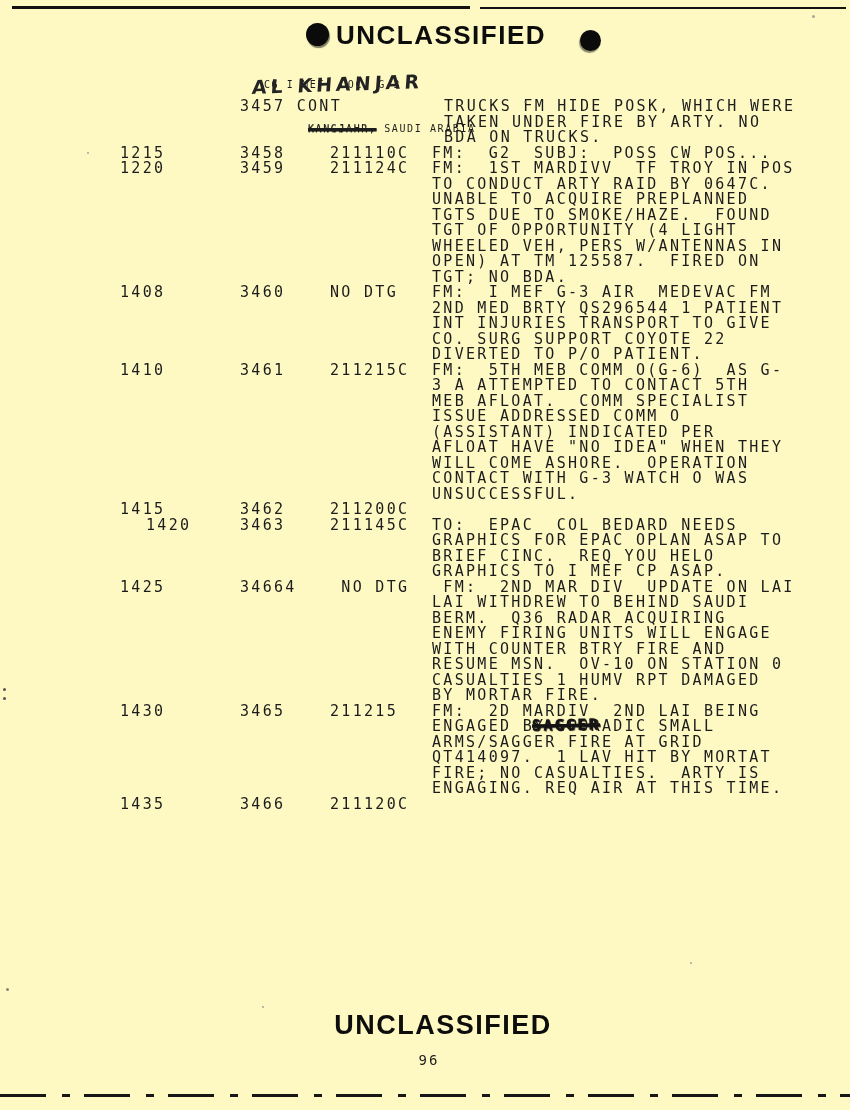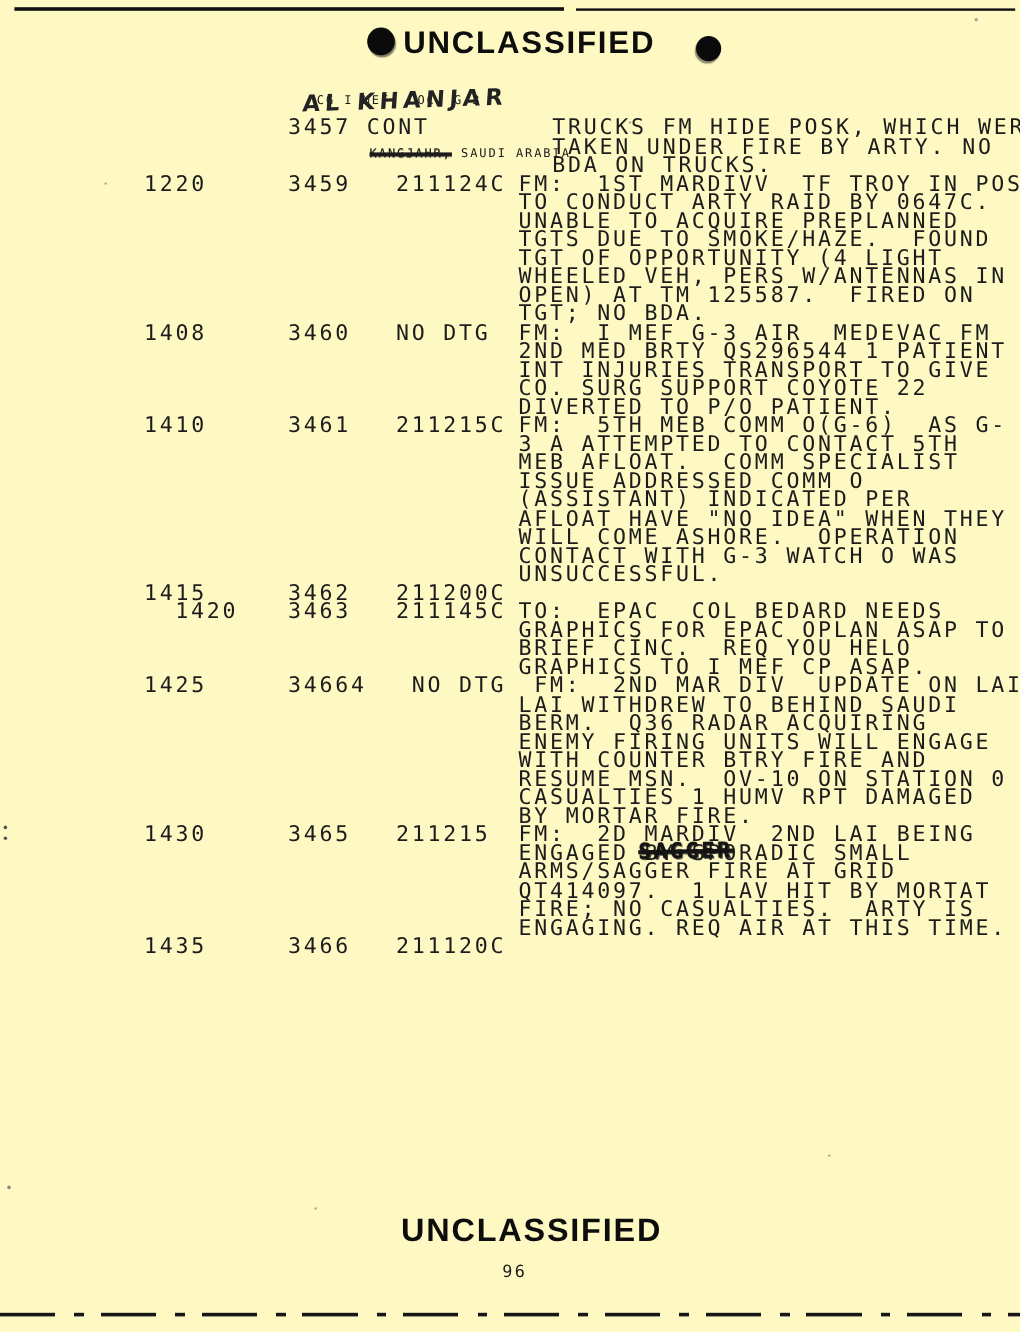--- a/index.html
+++ b/index.html
@@ -8,21 +8,21 @@
     width:850px;height:1110px;
     margin:0 auto;
     background:#fef9c3;
     overflow:hidden;
     font-family:"DejaVu Sans Mono",monospace;
     color:#1b1b1b;
   }
   
   .mono{
     font-family:"DejaVu Sans Mono",monospace;
-    font-size:18px;
+    font-size:15px;
     letter-spacing:2.3px;
     line-height:15.5px;
     color:#1c1c1c;
   }
   
   .topline{position:absolute;background:#111;}
   .topline-a{left:12px;top:6px;width:458px;height:3px;}
   .topline-b{left:480px;top:7px;width:366px;height:2px;}
   .botline{
     position:absolute;left:0;top:1094px;width:850px;height:3px;
@@ -110,20 +110,26 @@
   <div class="log mono">
       <div class="row">
     <div class="c-time"></div>
     <div class="c-serial">3457 CONT</div>
     <div class="c-dtg"></div>
     <div class="c-text">TRUCKS FM HIDE POSK, WHICH WERE
 TAKEN UNDER FIRE BY ARTY. NO
 BDA ON TRUCKS.</div>
   </div>
       <div class="row">
+    <div class="c-time">1215</div>
+    <div class="c-serial">3458</div>
+    <div class="c-dtg">211110C</div>
+    <div class="c-text">FM:  G2  SUBJ:  POSS CW POS...</div>
+  </div>
+      <div class="row">
     <div class="c-time">1220</div>
     <div class="c-serial">3459</div>
     <div class="c-dtg">211124C</div>
     <div class="c-text">FM:  1ST MARDIVV  TF TROY IN POS
 TO CONDUCT ARTY RAID BY 0647C.
 UNABLE TO ACQUIRE PREPLANNED
 TGTS DUE TO SMOKE/HAZE.  FOUND
 TGT OF OPPORTUNITY (4 LIGHT
 WHEELED VEH, PERS W/ANTENNAS IN
 OPEN) AT TM 125587.  FIRED ON

